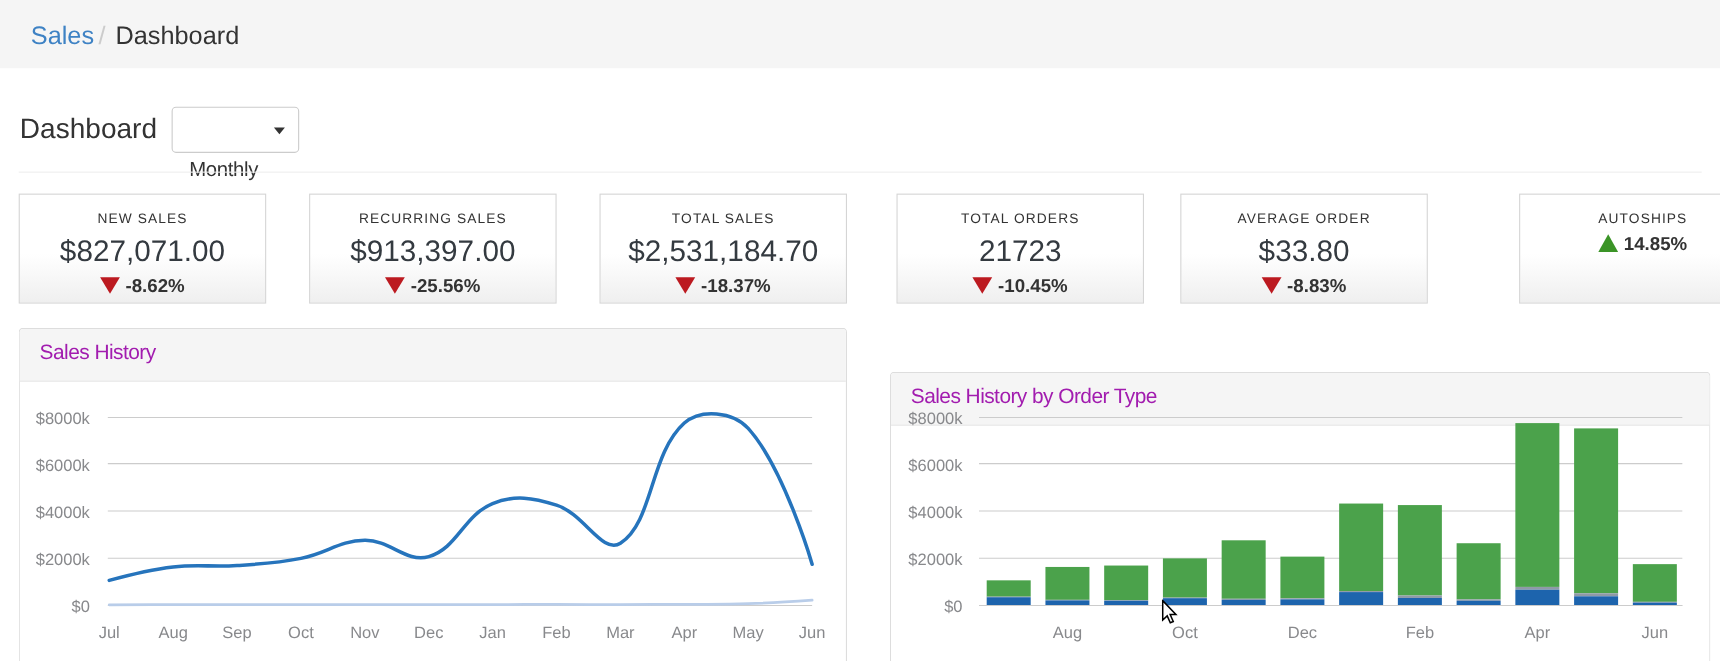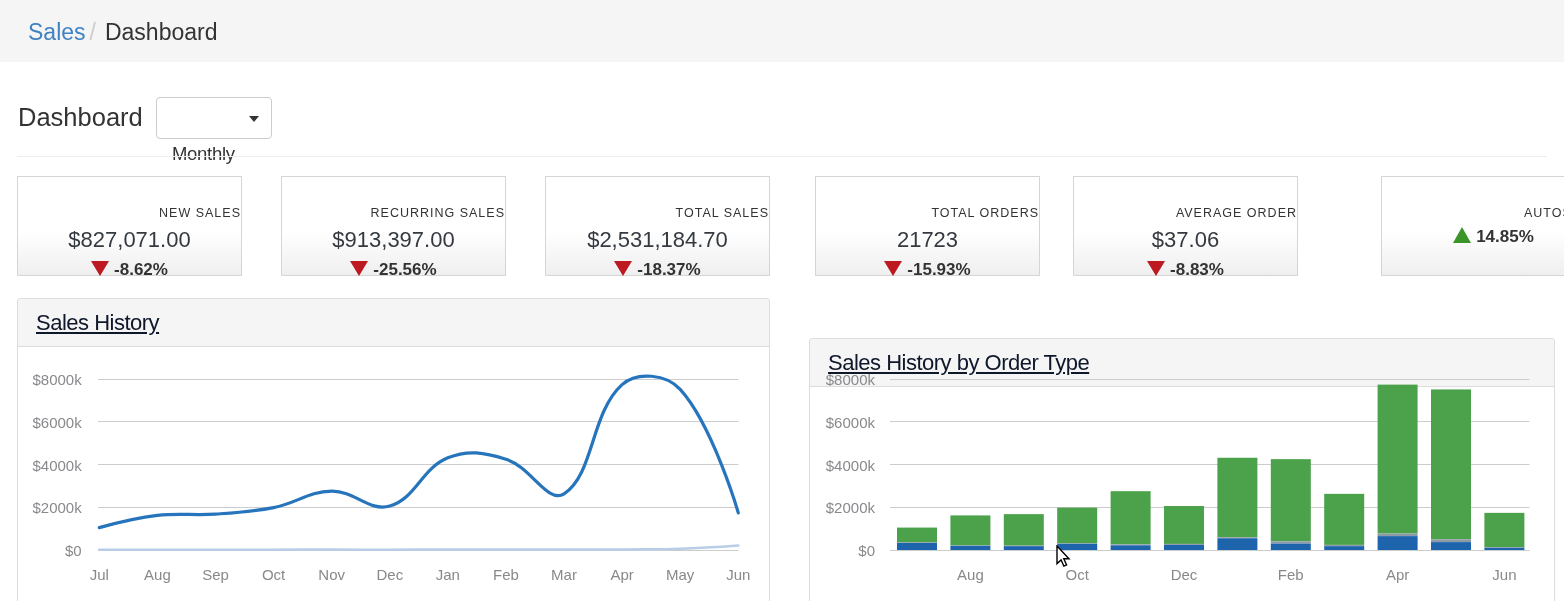--- a/index.html
+++ b/index.html
@@ -11,30 +11,30 @@
 .crumb .lnk { color:#3e82c4; }
 .crumb .sep { color:#ccc; padding:0 9px 0 4px; }
 
 .title { position:absolute; left:18px; top:102.5px; font-size:25.5px; color:#333; }
 .btn { position:absolute; left:156px; top:97px; width:114px; height:40px; background:#fff; border:1px solid #ccc; border-radius:4px; }
 .btn .t { position:absolute; left:15px; top:8px; font-size:18.5px; letter-spacing:-0.3px; color:#333;margin-top:37px; }
 .btn .caret { position:absolute; left:92px; top:18px; width:0; height:0; border-left:5px solid transparent; border-right:5px solid transparent; border-top:6px solid #333; }
 .hr { position:absolute; left:17px; top:156px; width:1530px; height:0; border-top:1px solid #eee; }
 
 .card { position:absolute; top:176px; width:223px; height:98px; border:1px solid #d5d5d5; background:linear-gradient(180deg,#ffffff 0%,#ffffff 55%,#efefef 100%); text-align:center; }
-.card-label { margin-top:29px; font-size:12.5px; letter-spacing:1px; color:#333;text-align:right; }
-.card-value { margin-top:7px; font-size:22px; color:#343a40; }
+.card-label { margin-top:15px; font-size:12.5px; letter-spacing:1px; color:#333; }
+.card-value { margin-top:7px; font-size:27px; color:#343a40; }
 .card-pct { margin-top:6px; font-size:17px; color:#333; }
 .card-pct span { vertical-align:middle;font-weight:bold; }
 .tri-down { display:inline-block; width:0; height:0; border-left:9px solid transparent; border-right:9px solid transparent; border-top:15px solid #bc1a20; margin-right:5px; vertical-align:middle; margin-top:-3px; }
 .tri-up { display:inline-block; width:0; height:0; border-left:9.5px solid transparent; border-right:9.5px solid transparent; border-bottom:16px solid #3b9427; margin-right:5px; vertical-align:middle; margin-top:-3px; }
 
 .panel { position:absolute; top:298px; height:302px; background:#fff; border:1px solid #ddd; border-radius:4px 4px 0 0; border-bottom:none; }
 .panel-h { height:47px; background:#f5f5f5; border-bottom:1px solid #ddd; border-radius:3px 3px 0 0; }
-.panel-h .t { padding:11px 0 0 18px; font-size:22px; letter-spacing:-0.5px; color:#0f172a;text-decoration:underline; }
+.panel-h .t { padding:11px 0 0 18px; font-size:19px; letter-spacing:-0.5px; color:#a21caf; }
 #panelL { left:17px; width:751px; }
 #panelR { left:809px; width:744px;margin-top:40px; }
 </style>
 </head>
 <body>
 <div id="page">
   <div class="crumbbar">
       <div class="crumb"><span class="lnk">Sales</span><span class="sep">/</span><span>Dashboard</span></div>
     </div>
   <div class="title">Dashboard</div>
@@ -54,25 +54,25 @@
   <div class="card-pct"><span class="tri-down"></span><span>-25.56%</span></div>
 </div>
 <div class="card" style="left:545px">
   <div class="card-label">TOTAL SALES</div>
   <div class="card-value">$2,531,184.70</div>
   <div class="card-pct"><span class="tri-down"></span><span>-18.37%</span></div>
 </div>
 <div class="card" style="left:815px">
   <div class="card-label">TOTAL ORDERS</div>
   <div class="card-value">21723</div>
-  <div class="card-pct"><span class="tri-down"></span><span>-15.93%</span></div>
+  <div class="card-pct"><span class="tri-down"></span><span>-10.45%</span></div>
 </div>
 <div class="card" style="left:1073px">
   <div class="card-label">AVERAGE ORDER</div>
-  <div class="card-value">$37.06</div>
+  <div class="card-value">$33.80</div>
   <div class="card-pct"><span class="tri-down"></span><span>-8.83%</span></div>
 </div>
 <div class="card" style="left:1381px">
   <div class="card-label">AUTOSHIPS</div>
   <div class="card-pct"><span class="tri-up"></span><span>14.85%</span></div>
 </div>
 
   <div class="panel" id="panelL">
       <div class="panel-h">
         <div class="t">Sales History</div>

